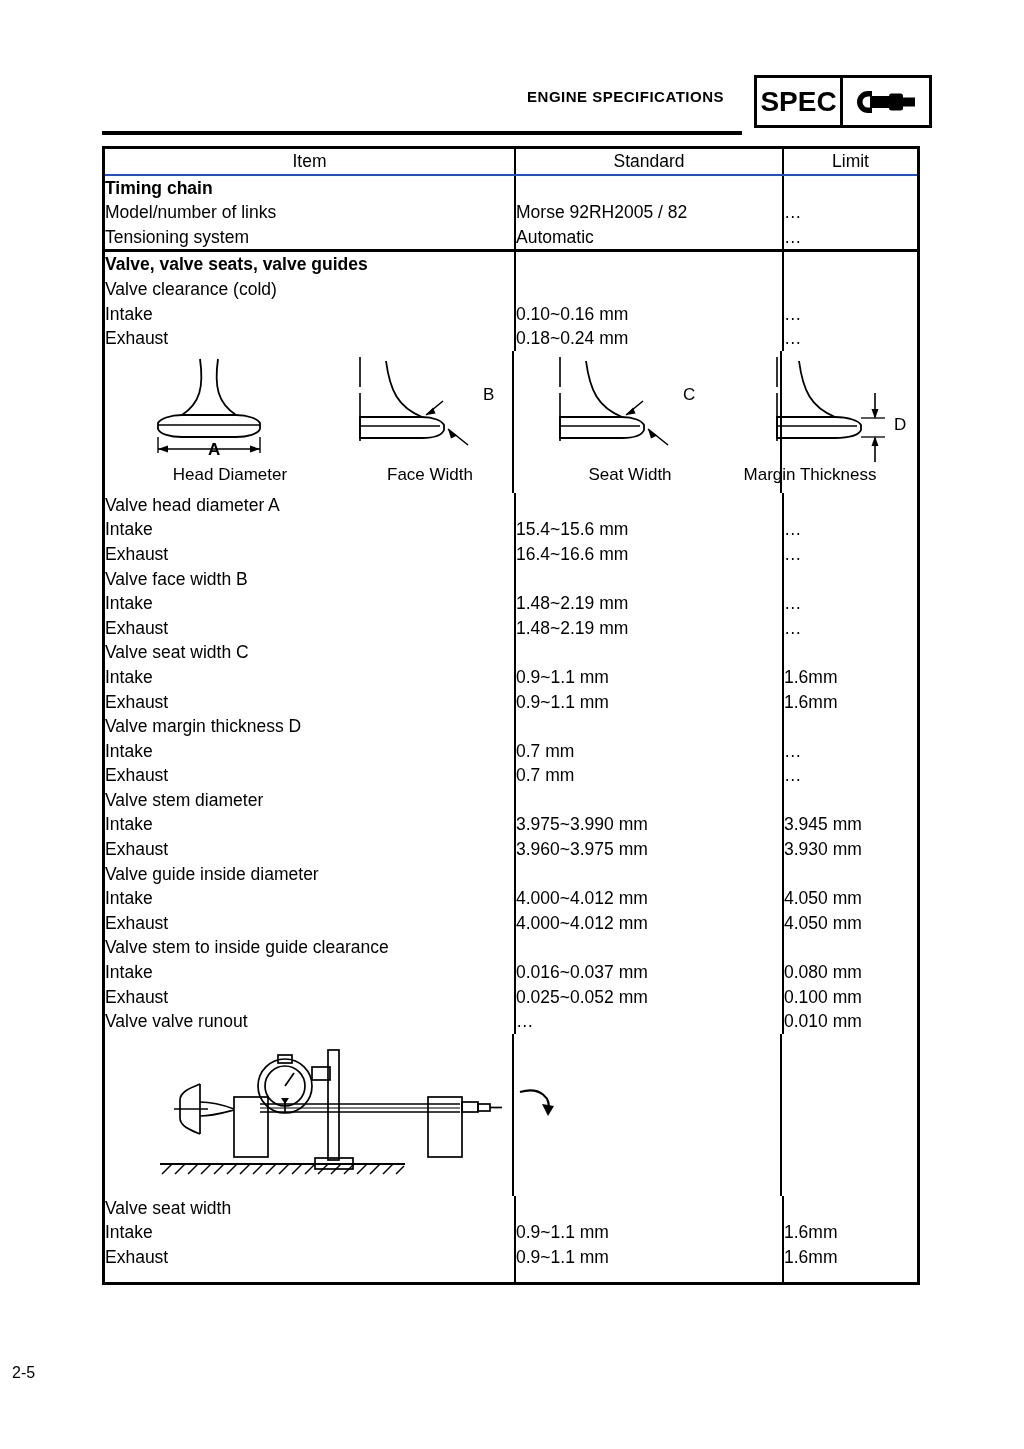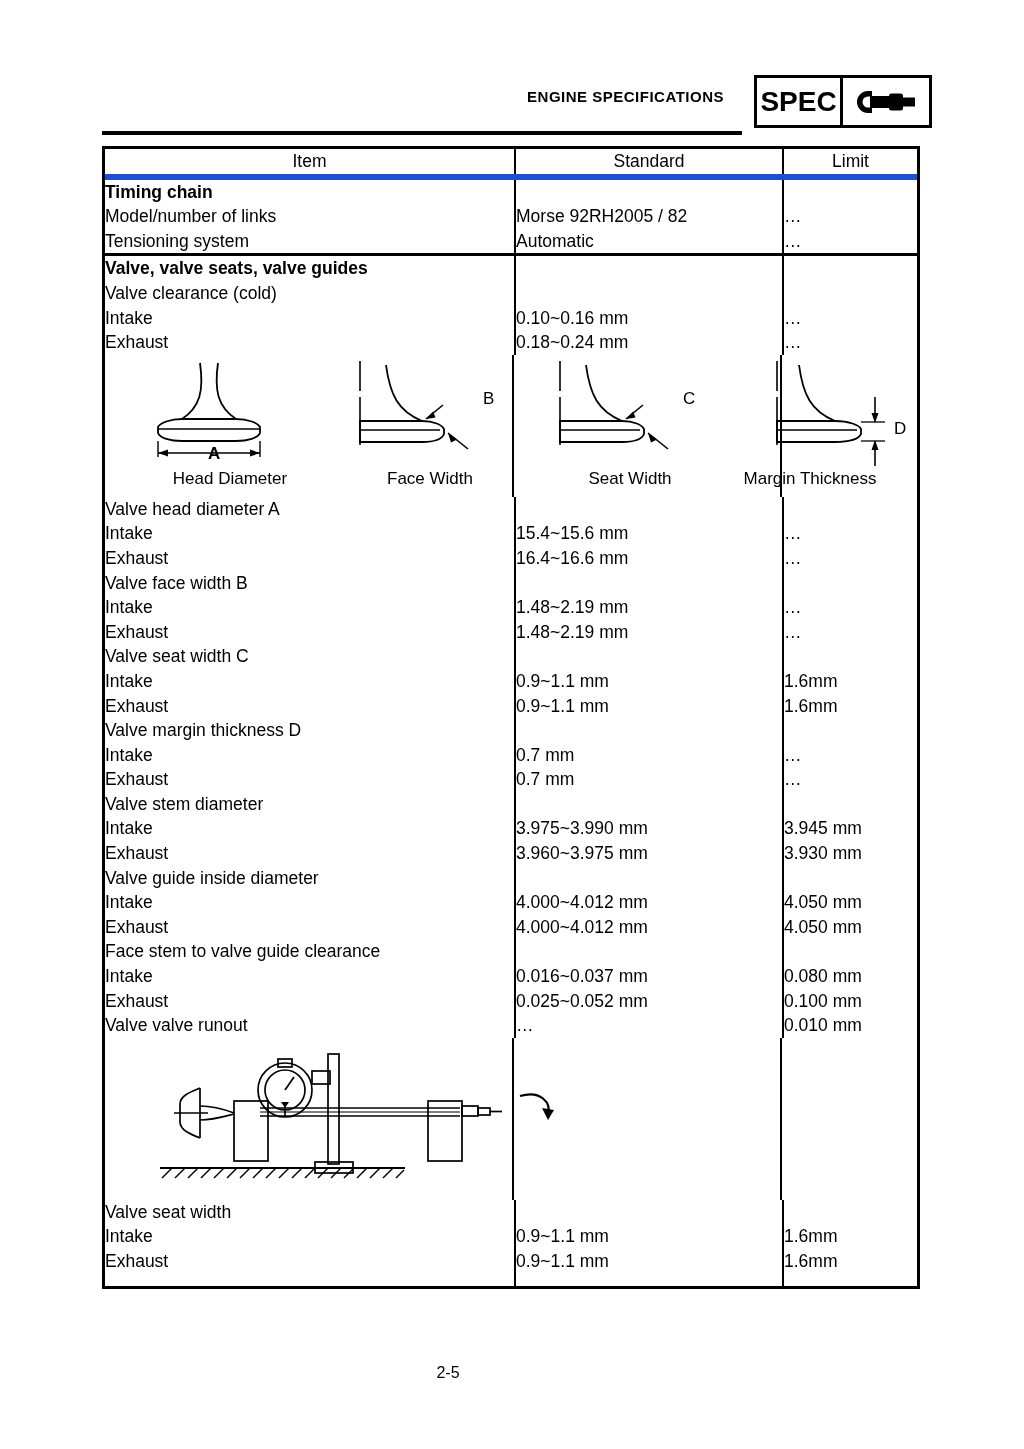--- a/index.html
+++ b/index.html
@@ -99,21 +99,21 @@
     font-size: 17.5px;
     line-height: 24.6px;
     height: 24.6px;
   }
   .spec-table th:first-child, .spec-table td:first-child { border-left: none; }
 
   thead th {
     text-align: center;
     font-weight: normal;
     font-size: 18px;
-    border-bottom: 6px solid #1d4ed8;
+    border-bottom: 2px solid #1d4ed8;
     padding: 5px 0 6px 0;
     height: auto;
   }
 
   tr.group-sep > td { border-top: 3px solid #000; }
 
   .cell-item { padding-left: 10px; }
   .cell-val  { padding-left: 10px; }
 
   .lvl0 { font-weight: bold; padding-left: 10px; }
@@ -143,22 +143,22 @@
     height: 162px;
     width: 100%;
   }
 
   
   .page-number {
     position: absolute;
     left: 0;
     top: 1364px;
     width: 896px;
-    text-align: center;
     font-size: 16px;
+    padding-left: 12px;
   }
 </style>
 </head>
 <body>
 
 <div class="page-header">
   <div class="header-title">ENGINE  SPECIFICATIONS</div>
 
   <div class="spec-box">
     <div class="spec-label">SPEC</div>
@@ -391,21 +391,21 @@
           <td class="cell-item lvl2">Intake</td>
           <td class="cell-val">4.000~4.012 mm</td>
           <td class="cell-val">4.050 mm</td>
         </tr>
       <tr>
           <td class="cell-item lvl2">Exhaust</td>
           <td class="cell-val">4.000~4.012 mm</td>
           <td class="cell-val">4.050 mm</td>
         </tr>
       <tr>
-          <td class="cell-item lvl1">Face stem to valve guide clearance</td>
+          <td class="cell-item lvl1">Valve stem to inside guide clearance</td>
           <td class="cell-val"></td>
           <td class="cell-val"></td>
         </tr>
       <tr>
           <td class="cell-item lvl2">Intake</td>
           <td class="cell-val">0.016~0.037 mm</td>
           <td class="cell-val">0.080 mm</td>
         </tr>
       <tr>
           <td class="cell-item lvl2">Exhaust</td>

